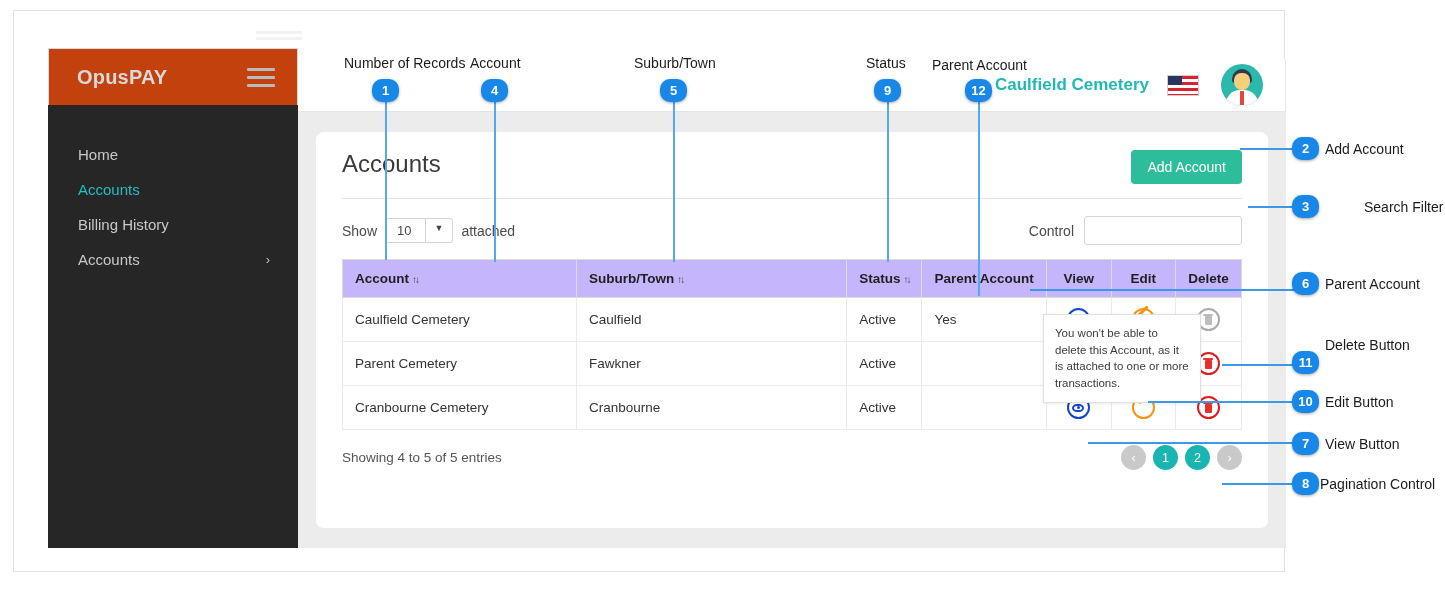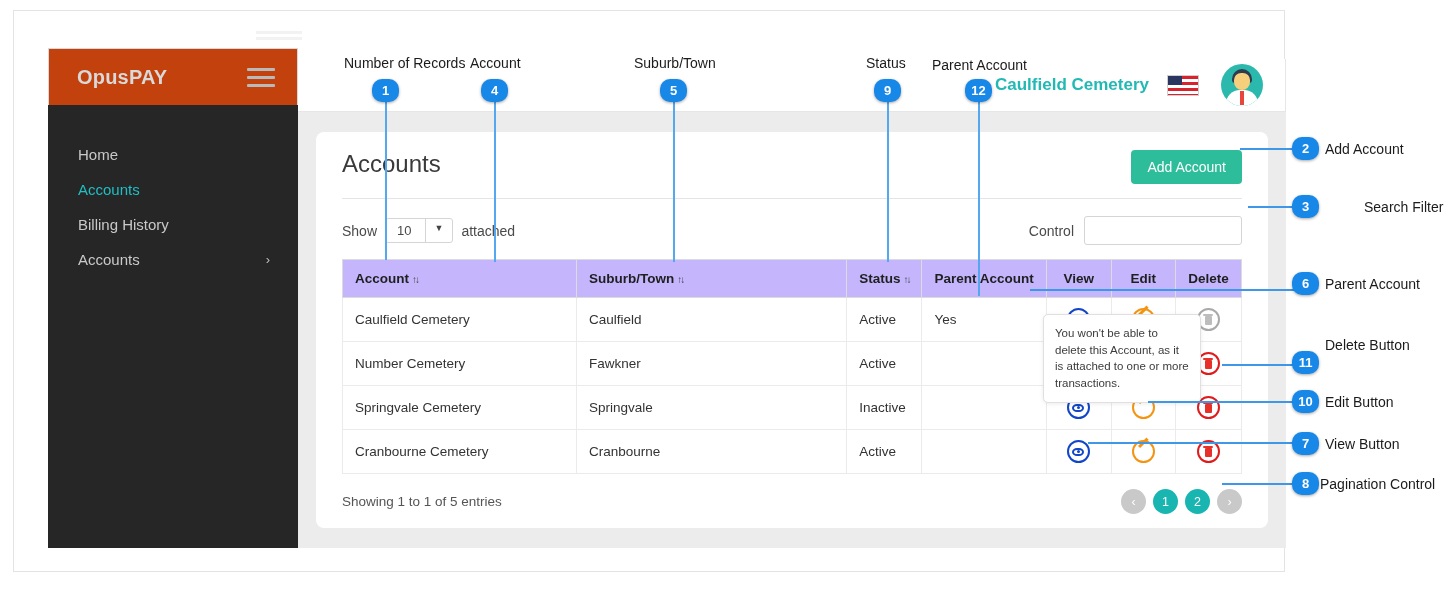--- a/index.html
+++ b/index.html
@@ -151,21 +151,21 @@
   .ico-del.dis { border-color:#a9a9a9; }
   .ico-del .can { position:absolute; left:5.5px; top:6px; width:7px; height:9px;
     background:#e8302a; border-radius:1px; }
   .ico-del .lid { position:absolute; left:4px; top:3.5px; width:10px; height:2px;
     background:#e8302a; border-radius:1px; }
   .ico-del.dis .can, .ico-del.dis .lid { background:#bdbdbd; }
 
   
   #tooltip {
     position:absolute; left:727px; top:182px; width:158px;
-    background:#ffffff; border:1px solid #e0e0e0; border-radius:5px;
+    background:#ffffff; border:1px solid #e0e0e0; border-radius:0;
     padding:10px 11px; font-size:11.5px; line-height:1.45; color:#3c3c3c;
     box-shadow:0 1px 4px rgba(0,0,0,.08); z-index:5;
   }
 
   
   #tfoot {
     display:flex; align-items:center; justify-content:space-between;
     margin-top:15px; font-size:13.5px; color:#555;
   }
   .pager { display:flex; align-items:center; gap:7px; }
@@ -290,53 +290,44 @@
             <tr>
               <td class="cw-account">Caulfield Cemetery</td>
               <td class="cw-suburb">Caulfield</td>
               <td class="cw-status">Active</td>
               <td class="cw-parent">Yes</td>
               <td class="cw-act c"><span class="ico ico-view"><span class="eye"></span><span class="pupil"></span></span></td>
               <td class="cw-act c"><span class="ico ico-edit"><span class="pen"></span></span></td>
               <td class="cw-act c"><span class="ico ico-del dis"><span class="lid"></span><span class="can"></span></span></td>
             </tr>
             <tr>
-              <td class="cw-account">Number Cemetery</td>
+              <td class="cw-account">Parent Cemetery</td>
               <td class="cw-suburb">Fawkner</td>
               <td class="cw-status">Active</td>
-              <td class="cw-parent"></td>
-              <td class="cw-act c"><span class="ico ico-view"><span class="eye"></span><span class="pupil"></span></span></td>
-              <td class="cw-act c"><span class="ico ico-edit"><span class="pen"></span></span></td>
-              <td class="cw-act c"><span class="ico ico-del"><span class="lid"></span><span class="can"></span></span></td>
-            </tr>
-            <tr>
-              <td class="cw-account">Springvale Cemetery</td>
-              <td class="cw-suburb">Springvale</td>
-              <td class="cw-status">Inactive</td>
               <td class="cw-parent"></td>
               <td class="cw-act c"><span class="ico ico-view"><span class="eye"></span><span class="pupil"></span></span></td>
               <td class="cw-act c"><span class="ico ico-edit"><span class="pen"></span></span></td>
               <td class="cw-act c"><span class="ico ico-del"><span class="lid"></span><span class="can"></span></span></td>
             </tr>
             <tr>
               <td class="cw-account">Cranbourne Cemetery</td>
               <td class="cw-suburb">Cranbourne</td>
               <td class="cw-status">Active</td>
               <td class="cw-parent"></td>
               <td class="cw-act c"><span class="ico ico-view"><span class="eye"></span><span class="pupil"></span></span></td>
               <td class="cw-act c"><span class="ico ico-edit"><span class="pen"></span></span></td>
               <td class="cw-act c"><span class="ico ico-del"><span class="lid"></span><span class="can"></span></span></td>
             </tr>
           </tbody>
       </table>
 
       <div id="tooltip">You won't be able to delete this Account, as it is attached to one or more transactions.</div>
 
       <div id="tfoot">
-        <span>Showing 1 to 1 of 5 entries</span>
+        <span>Showing 4 to 5 of 5 entries</span>
         <span class="pager">
           <span class="pg">‹</span>
           <span class="pg num">1</span>
           <span class="pg num">2</span>
           <span class="pg">›</span>
         </span>
       </div>
 
     </div>
   </div>

